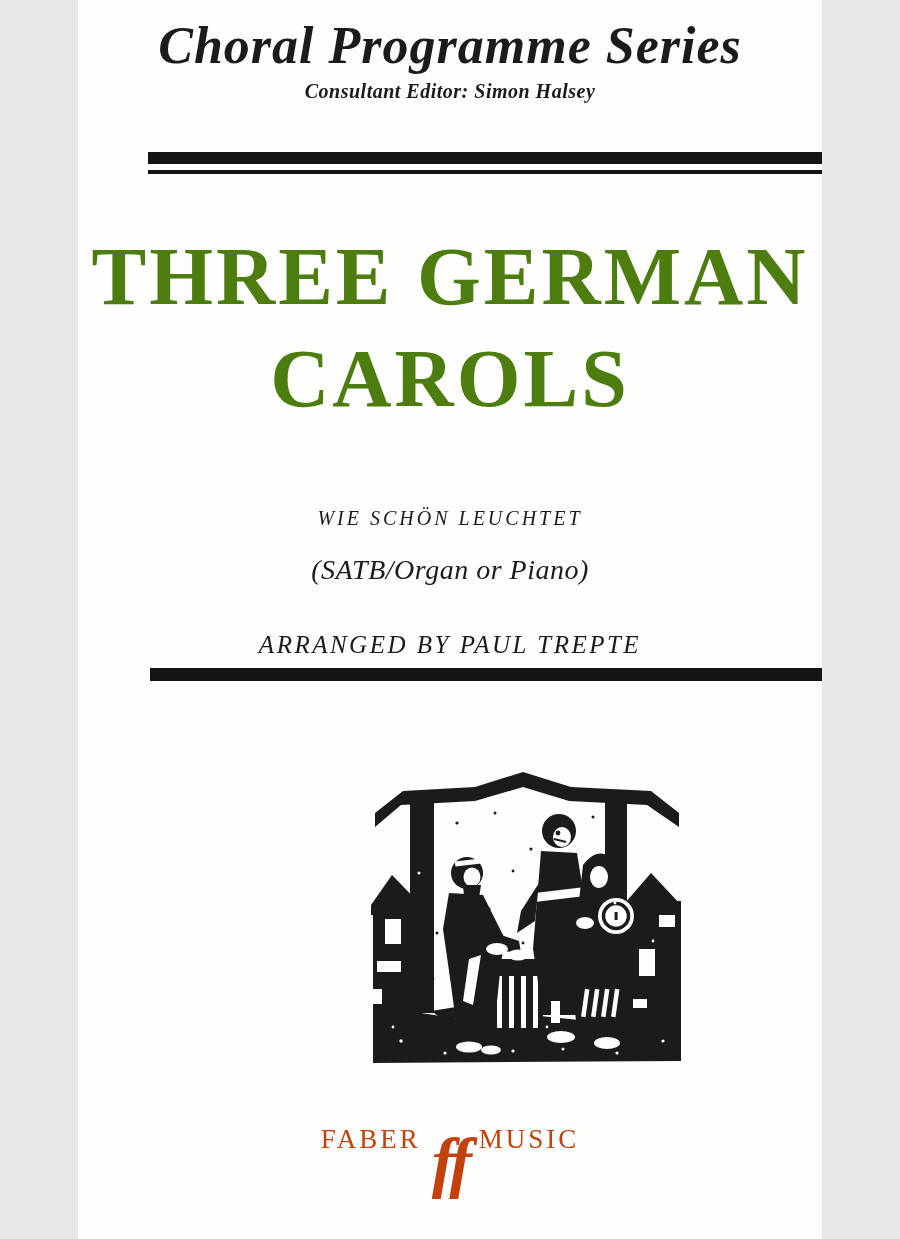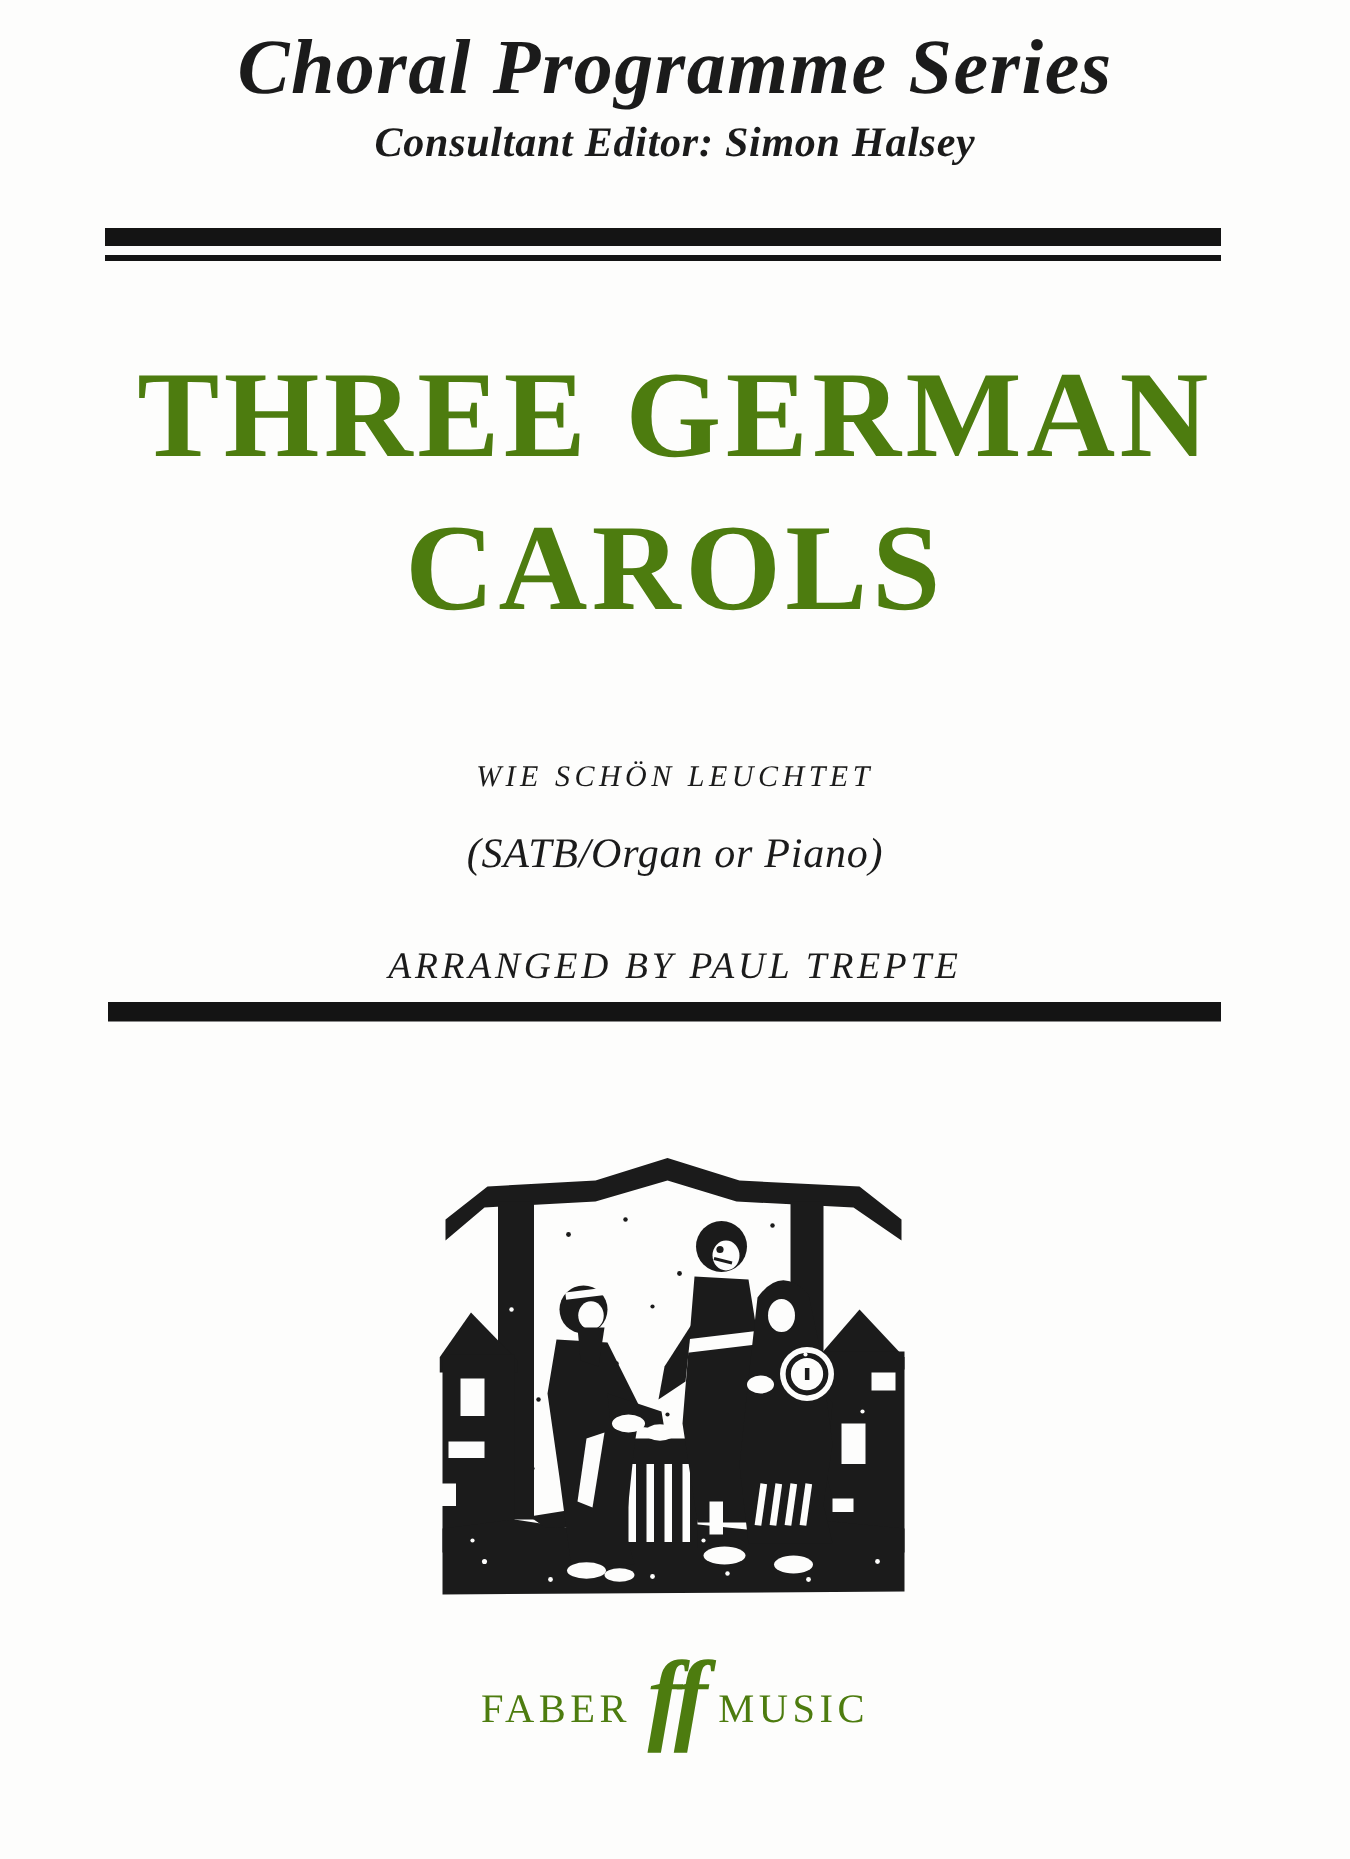--- a/index.html
+++ b/index.html
@@ -1,27 +1,27 @@
 <!DOCTYPE html>
 <html><head>
 <meta charset="utf-8">
 <style>
   html,body { margin:0; padding:0; background:#e8e8e8; }
   .page {
-    position:relative; width:900px; height:1239px; margin:0 auto;
+    position:relative; width:744px; height:1239px; margin:0 auto;
     background:#fdfdfc; color:#1b1b1b; overflow:hidden;
     font-family:"Liberation Serif", serif;
   }
   .centered { position:absolute; left:0; right:0; text-align:center; white-space:nowrap; }
 
   .series-title {
     top:16px; font-size:52px; font-weight:bold; font-style:italic; letter-spacing:1px;
   }
   .editor-line {
-    top:80px; font-size:28px; font-weight:bold; font-style:italic; letter-spacing:0.5px;
+    top:80px; font-size:20px; font-weight:bold; font-style:italic; letter-spacing:0.5px;
   }
 
   .rule-double { position:absolute; top:152px; left:70px; width:744px; }
   .rule-double .thick { height:12px; background:#141414; }
   .rule-double .thin  { height:4px;  background:#141414; margin-top:6px; }
 
   .main-title {
     top:226px; margin:0; font-size:82px; font-weight:bold; letter-spacing:3px;
     line-height:1.24; color:#4d7c0f;
   }
@@ -32,22 +32,22 @@
   .scoring    { top:554px; font-size:28px; font-style:italic; letter-spacing:0.5px; }
   .arranger   { top:599px; font-size:25px; font-style:italic; letter-spacing:2.5px;margin-top:32px; }
 
   .rule-single { position:absolute; top:668px; left:72px; width:742px; height:13px; background:#141414; }
 
   .illustration { position:absolute; left:293px; top:753px; width:312px; height:315px; margin:0; }
   .illustration svg { width:100%; height:100%; display:block; }
 
   .publisher {
     position:absolute; top:1124px; left:0; right:0;
-    display:flex; justify-content:center; align-items:flex-start; gap:9px;
-    font-size:27px; letter-spacing:3px; color:#4d7c0f;
+    display:flex; justify-content:center; align-items:flex-end; gap:9px;
+    font-size:27px; letter-spacing:3px; color:#c2410c;
   }
   .publisher .ff {
     font-size:68px; font-weight:bold; font-style:italic; letter-spacing:-4px;
     transform:translateY(7px); line-height:0; padding:0 2px;
   }
 </style>
 </head>
 <body>
 
 <div class="page">

